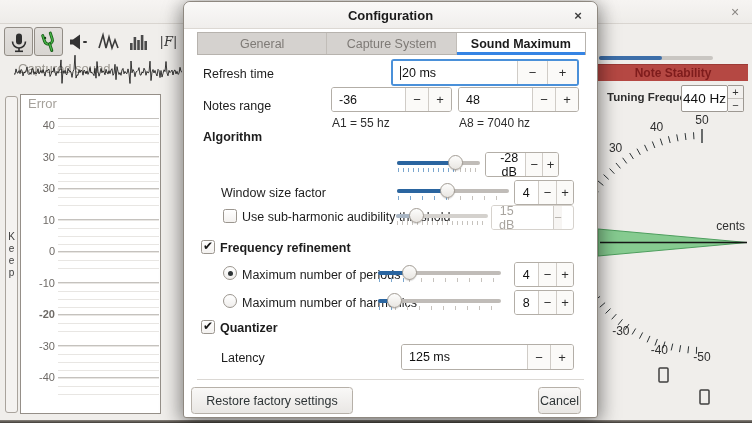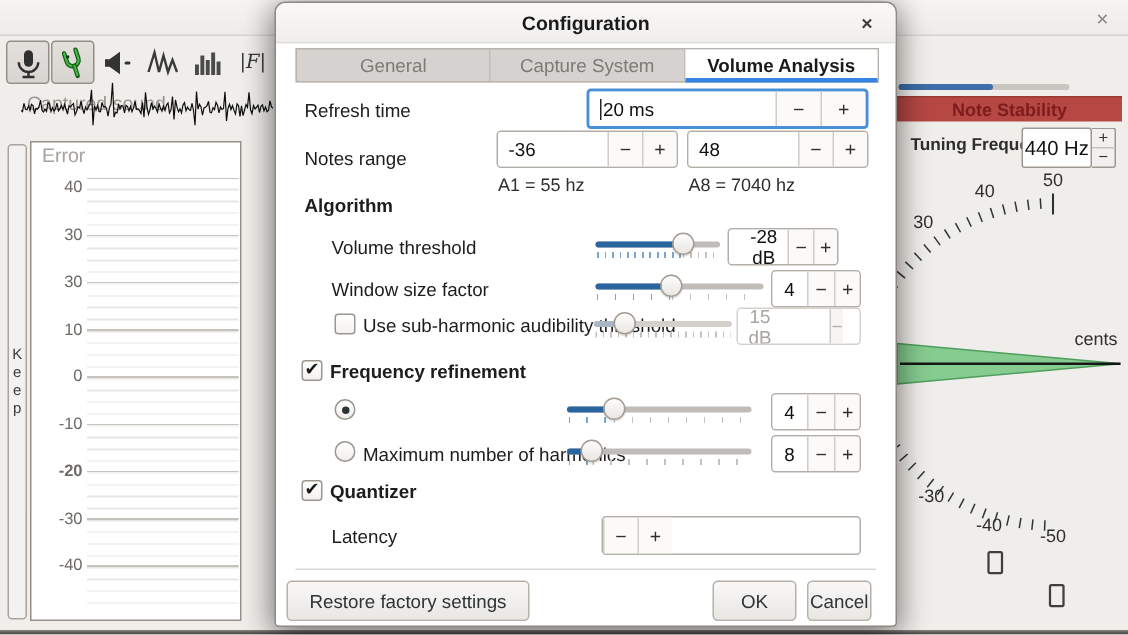--- a/index.html
+++ b/index.html
@@ -262,21 +262,21 @@
 
 <div class="dialog">
   <div class="dlg-titlebar">
     <div class="dlg-title">Configuration</div>
     <div class="dlg-close">×</div>
   </div>
 
   <div class="tabbar">
     <div class="tab">General</div>
     <div class="tab">Capture System</div>
-    <div class="tab active">Volume Analysis</div>
+    <div class="tab active">Sound Maximum</div>
   </div>
 
   <div class="lab" style="left:19px; top:65px;">Refresh time</div>
   <div class="spin focused" style="left:207px; top:57px; width:188px; height:27px;">
     <div class="val" style="flex:1;">
         <span class="caret"></span>
         <span>20 ms</span>
       </div>
     <div class="sbtn" style="width:30px;">−</div>
     <div class="sbtn" style="width:30px;">+</div>
@@ -291,21 +291,20 @@
   <div class="spin" style="left:274px; top:85px; width:121px;">
     <div class="val" style="flex:1;">48</div>
     <div class="sbtn" style="width:23px;">−</div>
     <div class="sbtn" style="width:23px;">+</div>
   </div>
   <div class="lab small" style="left:148px; top:114px;">A1 = 55 hz</div>
   <div class="lab small" style="left:275px; top:114px;">A8 = 7040 hz</div>
 
   <div class="lab bold" style="left:19px; top:128px;">Algorithm</div>
 
-  <div class="lab" style="left:37px; top:156px;">Volume threshold</div>
   <div class="slider" style="left:213px; top:152px; width:83px;">
     <div class="groove"></div>
       <div class="fill" style="width:70%;"></div>
     <div class="ticks">
         <div class="tk-b" style="width:70%;"></div>
         <div class="tk-g" style="width:30%;"></div>
       </div>
     <div class="handle" style="left:70%;"></div>
   </div>
   <div class="spin" style="left:301px; top:150px; width:74px;">
@@ -343,20 +342,21 @@
   <div class="spin disabled" style="left:307px; top:203px; width:83px;gap:39px;">
     <div class="val" style="width:45px;">15 dB</div>
     <div class="sbtn" style="width:19px;">−</div>
     <div class="sbtn" style="width:17px;">+</div>
   </div>
 
   <div class="cb on" style="left:17px; top:238px;"></div>
   <div class="lab bold" style="left:36px; top:239px;">Frequency refinement</div>
 
   <div class="radio on" style="left:39px; top:264px;"></div>
+  <div class="lab" style="left:58px; top:266px;">Maximum number of periods</div>
   <div class="slider sparse" style="left:194px; top:262px; width:123px;">
     <div class="groove"></div>
       <div class="fill" style="width:25%;"></div>
     <div class="ticks">
         <div class="tk-b" style="width:25%;"></div>
         <div class="tk-g" style="width:75%;"></div>
       </div>
     <div class="handle" style="left:25%;"></div>
   </div>
   <div class="spin" style="left:330px; top:260px; width:60px;">
@@ -380,21 +380,21 @@
     <div class="val center" style="width:23px;">8</div>
     <div class="sbtn" style="width:19px;">−</div>
     <div class="sbtn" style="width:17px;">+</div>
   </div>
 
   <div class="cb on" style="left:17px; top:318px;"></div>
   <div class="lab bold" style="left:36px; top:319px;">Quantizer</div>
 
   <div class="lab" style="left:37px; top:349px;">Latency</div>
   <div class="spin" style="left:217px; top:342px; width:173px; height:26px;">
+    <div class="val" style="flex:1;">125 ms</div>
     <div class="sbtn" style="width:23px;">−</div>
     <div class="sbtn" style="width:23px;">+</div>
   </div>
 
   <div class="sep"></div>
   <div class="btn" style="left:7px; top:385px; width:162px;">Restore factory settings</div>
-  <div class="btn" style="left:291px; top:385px; width:56px;">OK</div>
   <div class="btn" style="left:354px; top:385px; width:43px;">Cancel</div>
 </div>
 
 </body></html>

